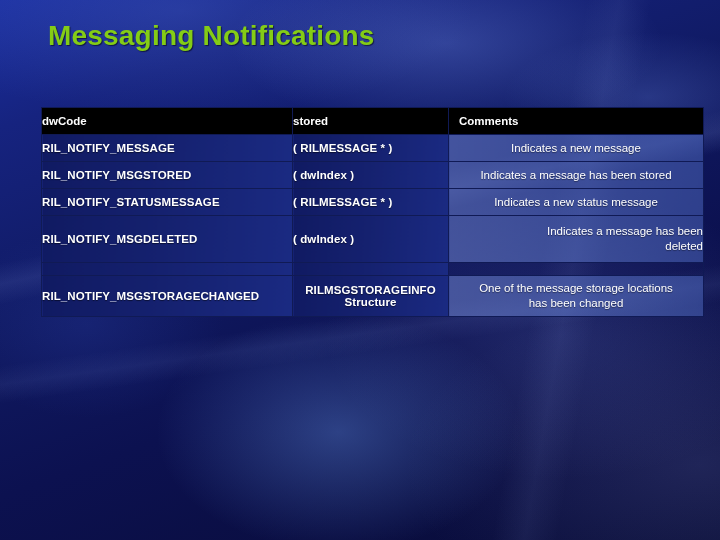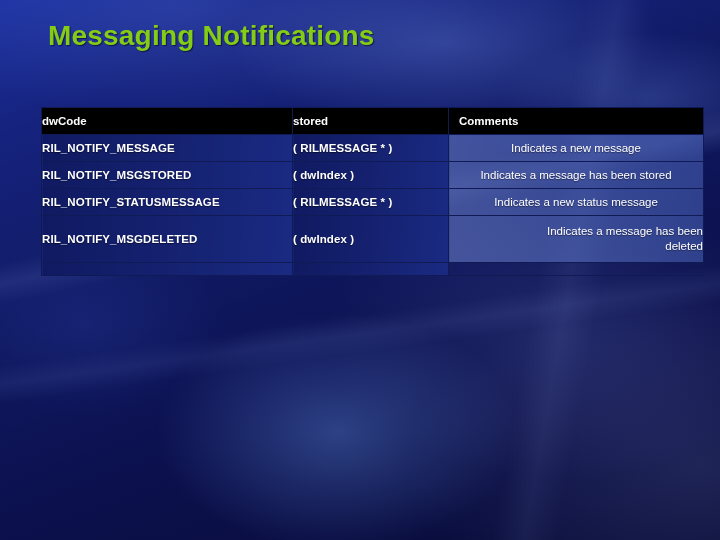--- a/index.html
+++ b/index.html
@@ -174,16 +174,27 @@
           <span class="wrapline">deleted</span>
         </td>
       </tr>
 
       <tr>
         <td class="blank"></td>
         <td class="blank"></td>
         <td class="blank blankcomm"></td>
       </tr>
 
+      <tr>
+        <td class="code tall2">RIL_NOTIFY_MSGSTORAGECHANGED</td>
+        <td class="data center tall2">
+          <span class="wrapline">RILMSGSTORAGEINFO</span>
+          <span class="wrapline">Structure</span>
+        </td>
+        <td class="comm tall2">
+          <span class="wrapline">One of the message storage locations</span>
+          <span class="wrapline">has been changed</span>
+        </td>
+      </tr>
 
     </tbody>
   </table>
 </div>
 
 </body></html>

